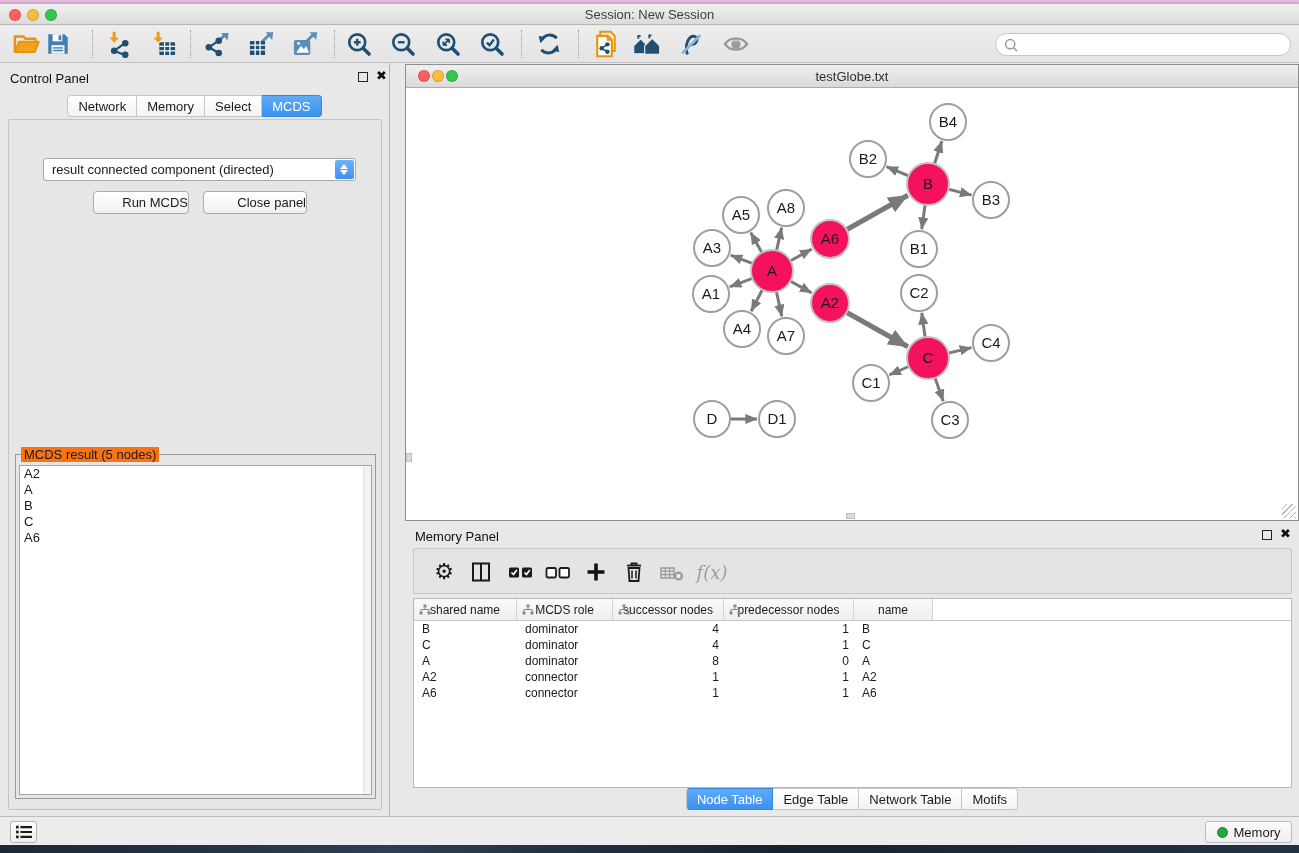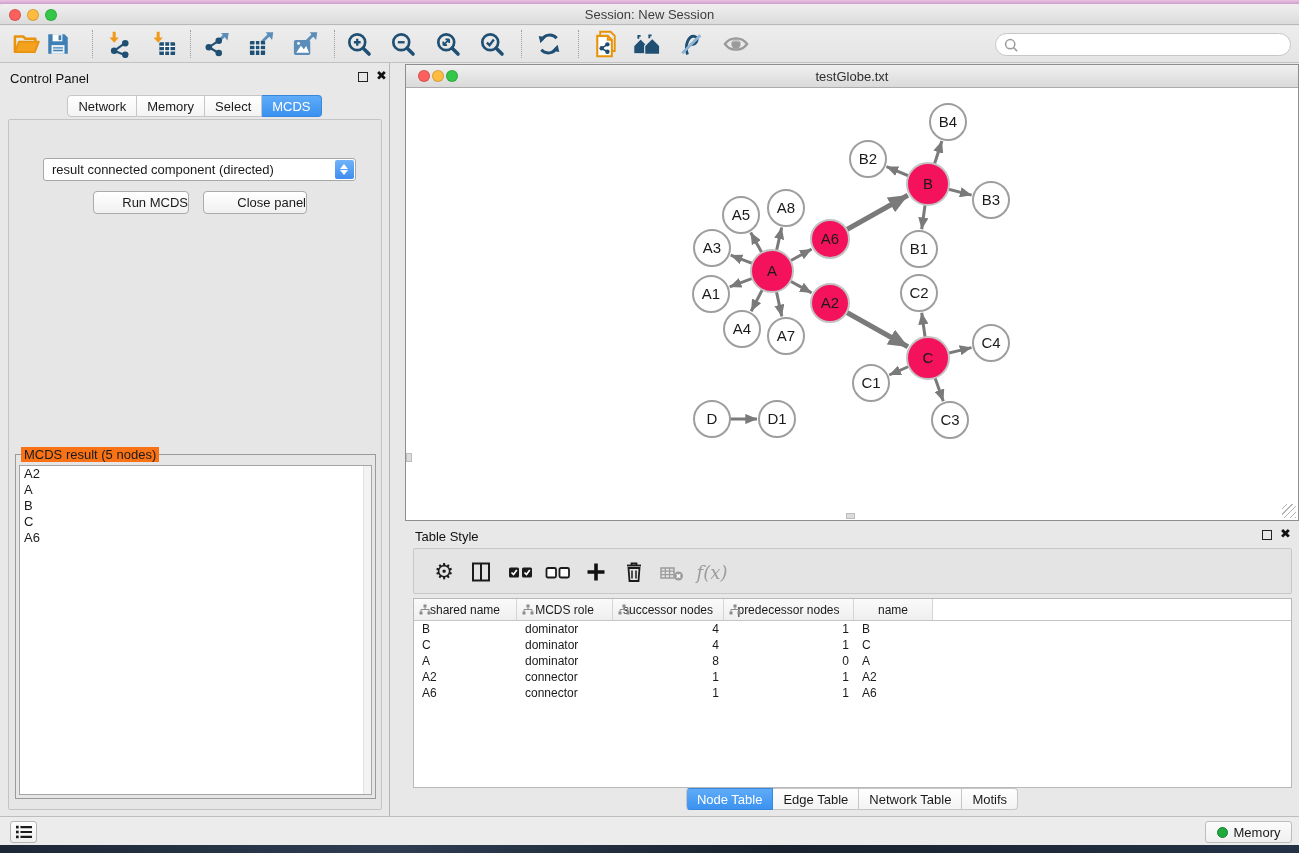--- a/index.html
+++ b/index.html
@@ -452,21 +452,21 @@
           <text x="371" y="335" text-anchor="middle" fill="#1A1A1A">D1</text>
         </g>
       </svg>
     <div class="grip grip-left"></div>
     <div class="grip grip-bottom"></div>
     <div class="resize-corner"></div>
   </div>
 </div>
 
 <div class="table-panel">
-  <div class="panel-header-text">Table Style</div>
+  <div class="panel-header-text">Memory Panel</div>
   <div class="float-icon tp-float"></div>
   <div class="close-icon tp-close">✖</div>
 
   <div class="tp-toolbar">
     <div class="tp-icon" style="left:15px">
       <span class="gear-glyph">⚙</span>
     </div>
     <div class="tp-icon" style="left:52px">
       <svg width="24" height="24" viewBox="0 0 24 24">
         <rect x="4" y="3.5" width="16" height="17" fill="none" stroke="#1B1B1B" stroke-width="2"></rect>

